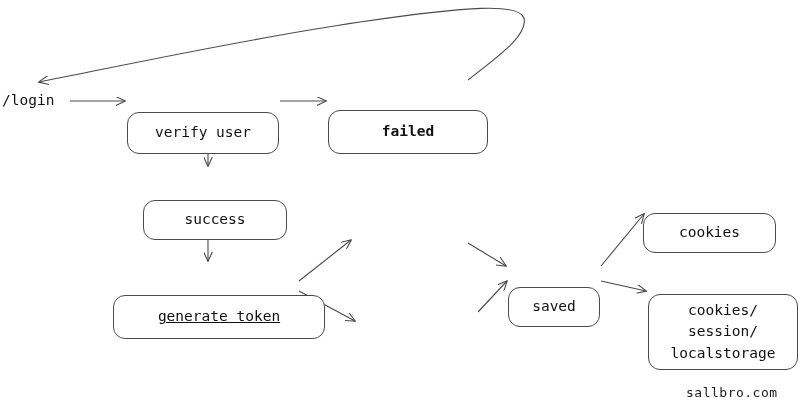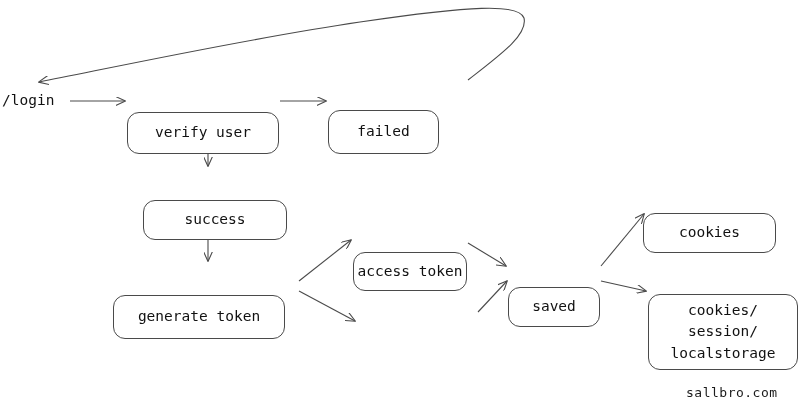--- a/index.html
+++ b/index.html
@@ -117,27 +117,26 @@
 
     <g>
       <path d="M601,281 L646,291" fill="none" stroke="#4a4a4a" stroke-width="1.1" marker-end="url(#arrowhead)"></path>
     </g>
   </svg>
 
   <div class="plain-label" style="left:2px; top:92px;">/login</div>
 
   <div class="node" style="left:127px; top:80px; width:152px; height:42px;">verify user</div>
 
-  <div class="node" style="left:328px; top:78px; width:111px; height:44px;">failed</div>
+  <div class="node" style="left:328px; top:78px; width:160px; height:44px;font-weight:bold;">failed</div>
 
   <div class="node" style="left:143px; top:168px; width:144px; height:40px;">success</div>
 
-  <div class="node" style="left:113px; top:263px; width:172px; height:44px;">generate token</div>
+  <div class="node" style="left:113px; top:263px; width:212px; height:44px;text-decoration:underline;">generate token</div>
 
-  <div class="node" style="left:353px; top:220px; width:114px; height:39px;">access token</div>
 
 
   <div class="node" style="left:508px; top:255px; width:92px; height:40px;">saved</div>
 
   <div class="node" style="left:643px; top:181px; width:133px; height:40px;">cookies</div>
 
   <div class="node" style="left:648px; top:262px; width:150px; height:76px;">cookies/
 session/
 localstorage</div>
 

